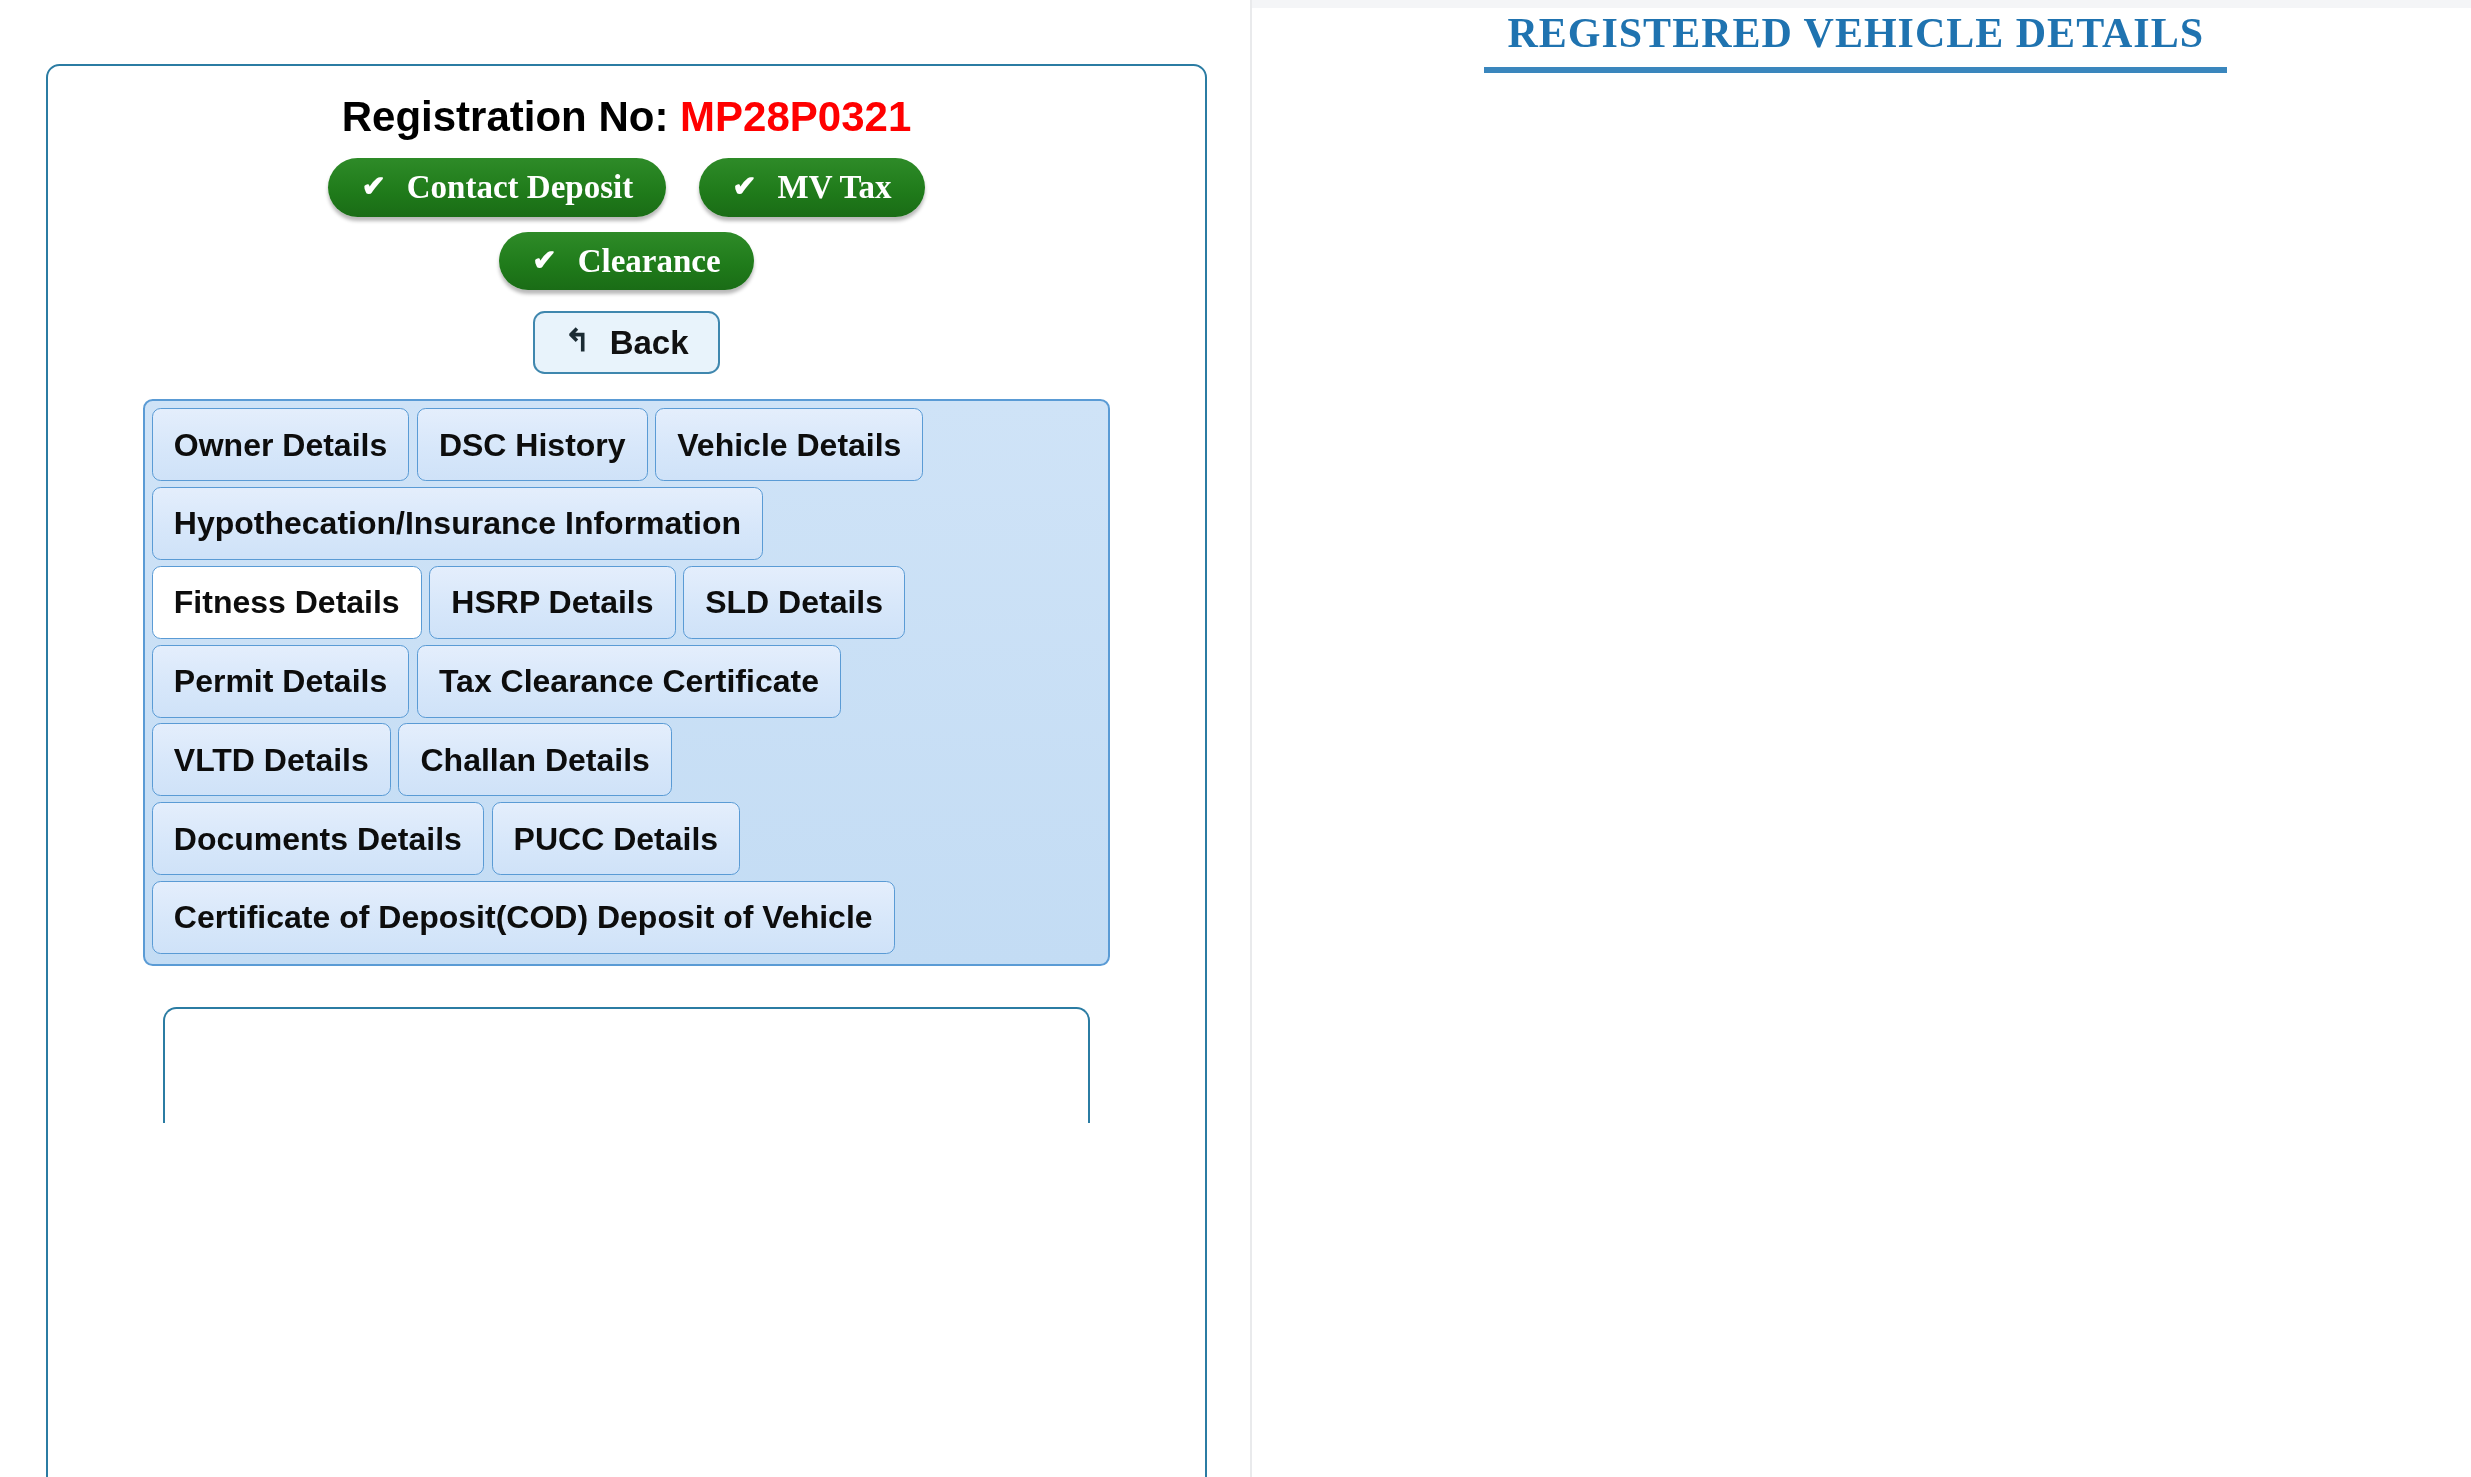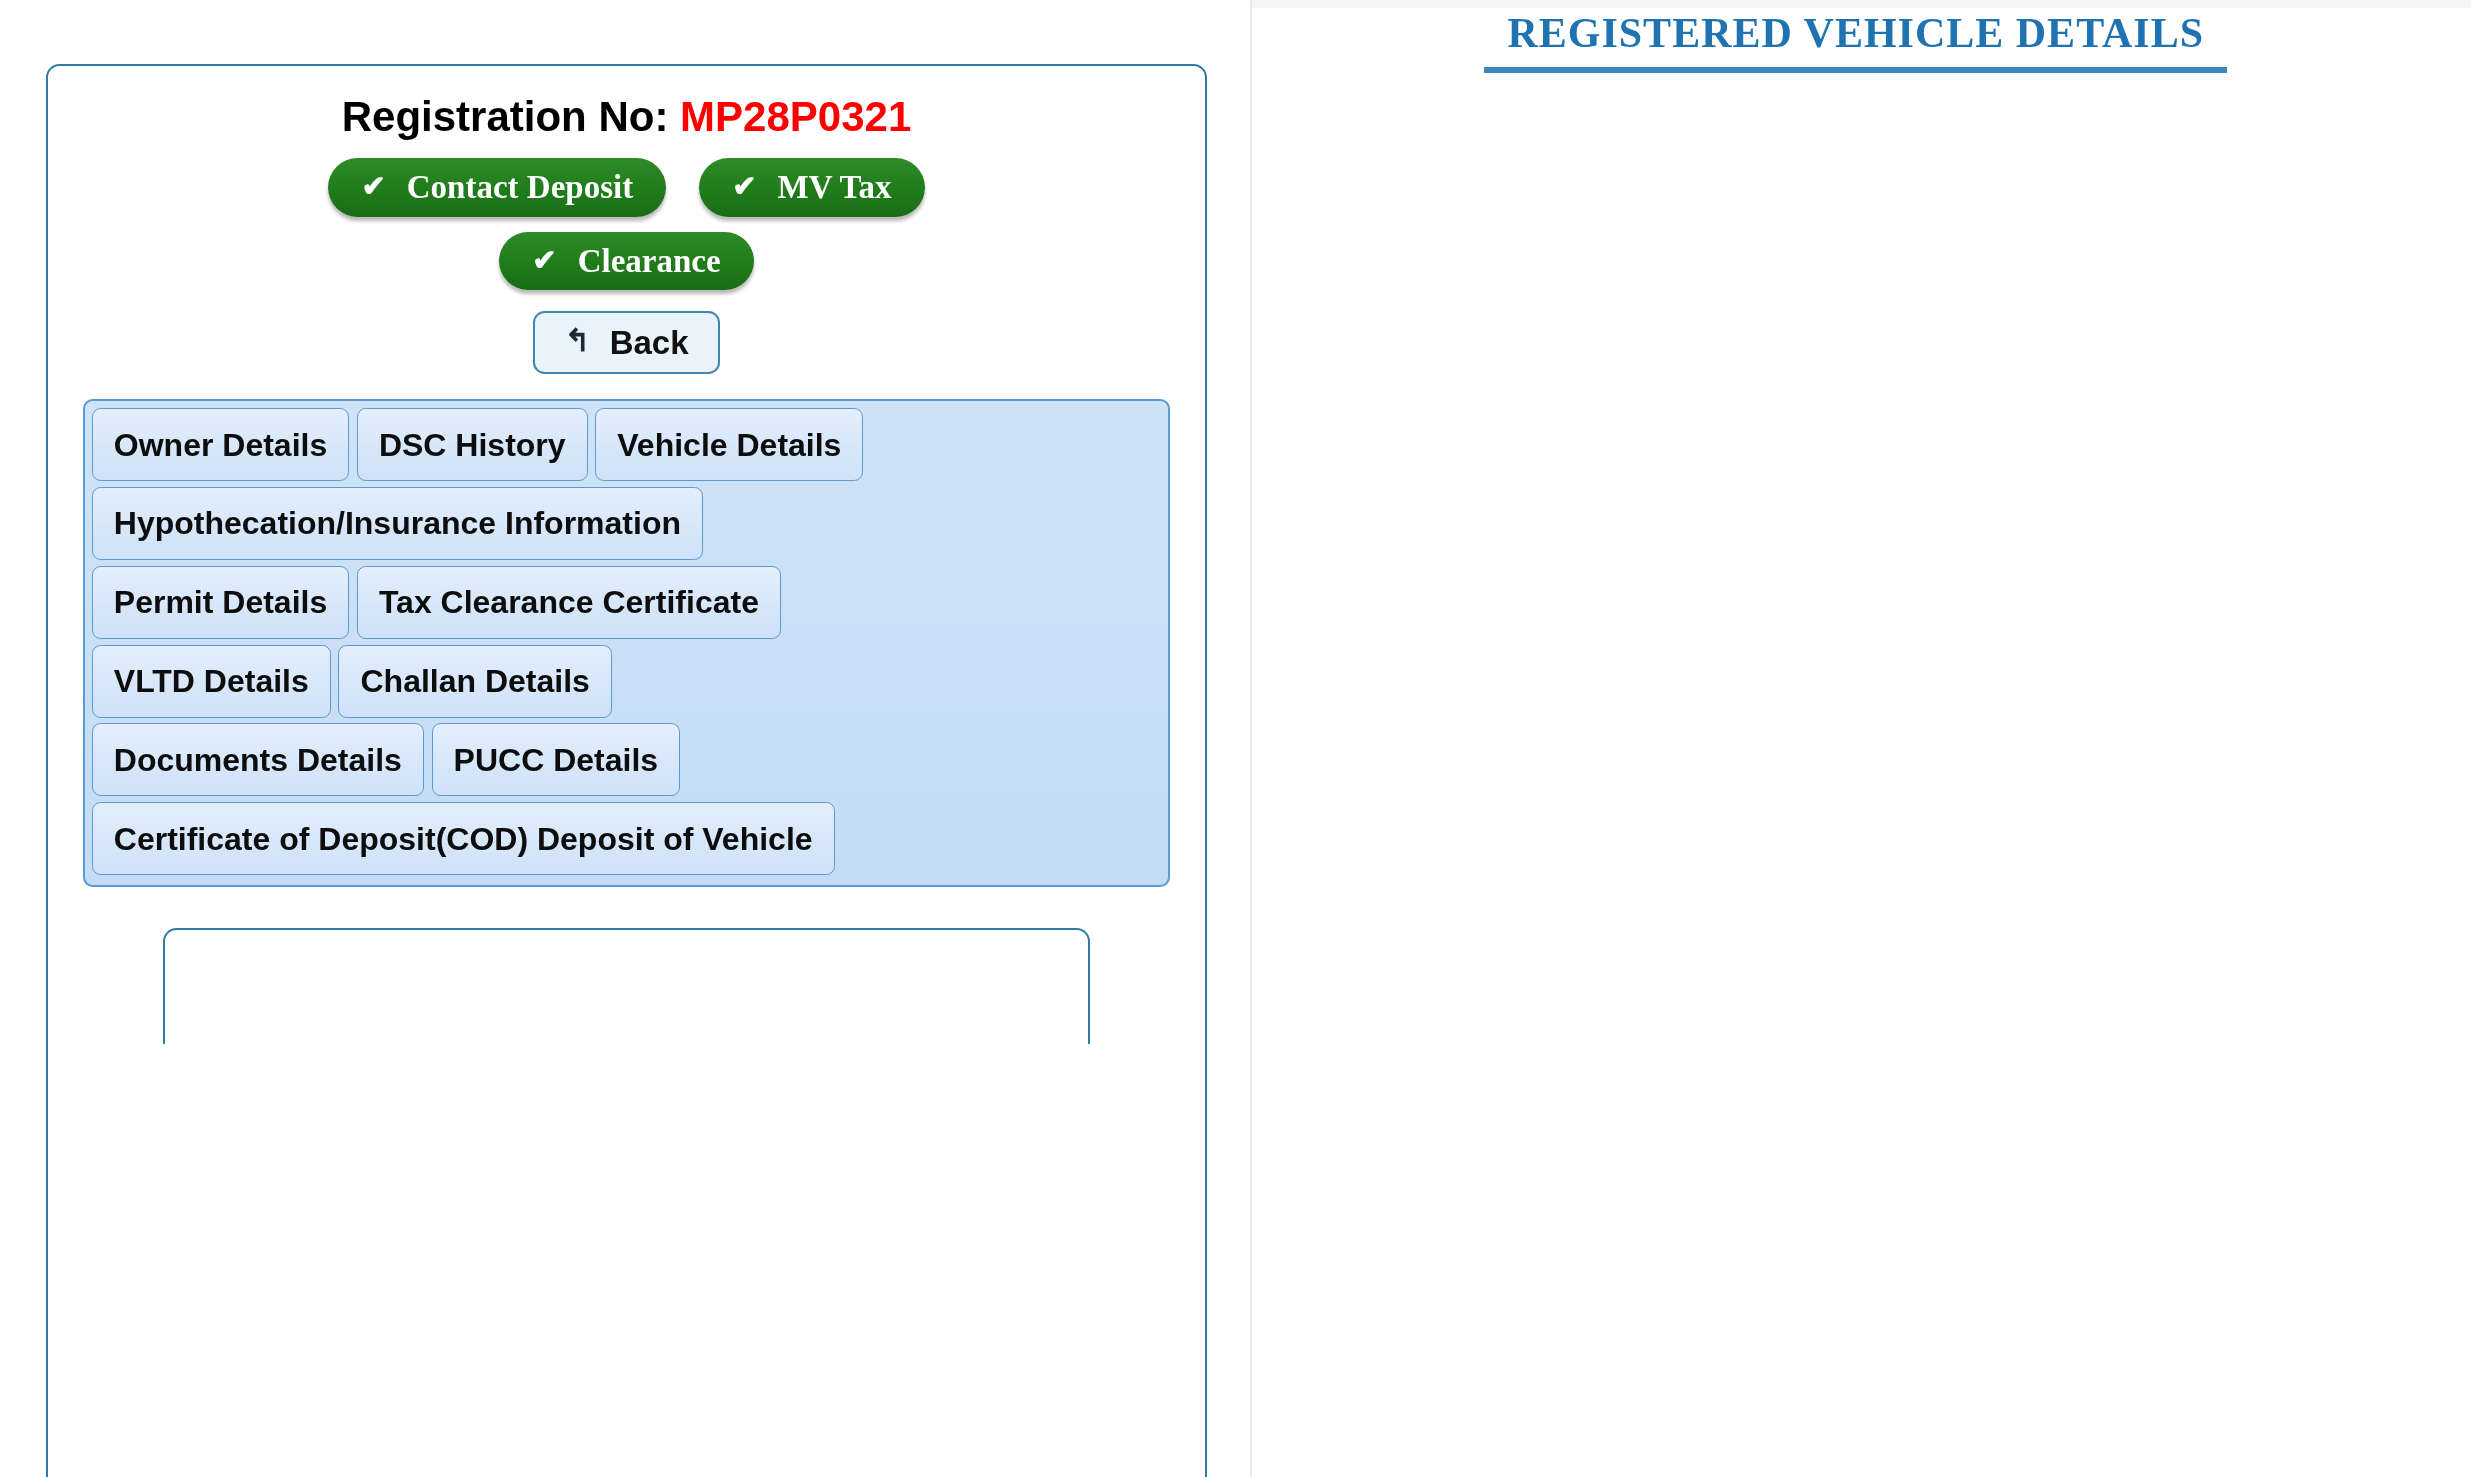--- a/index.html
+++ b/index.html
@@ -137,21 +137,21 @@
 
   
   .tabs-panel {
     margin: 25px auto 0 auto;
     background: linear-gradient(180deg, #cfe3f7 0%, #c3dcf4 100%);
     border: 2.9px solid #5a9bd5;
     border-radius: 9.7px;
     padding: 6.8px 6.8px 9.7px 6.8px;
     box-sizing: border-box;
   }
-  .card-left  .tabs-panel { width: 1087px; }
+  .card-left  .tabs-panel { width: 967px; }
 
   .tab-row {
     display: flex;
     gap: 7.7px;
     margin-bottom: 5.8px;
   }
   .tab-row:last-child { margin-bottom: 0; }
 
   .tab {
     background: linear-gradient(180deg, #e4eefc 0%, #d7e7fa 55%, #cfe2f8 100%);
@@ -231,20 +231,25 @@
       <div class="tabs-panel">
         <div class="tab-row">
           <div class="tab">Owner Details</div>
           <div class="tab">DSC History</div>
           <div class="tab">Vehicle Details</div>
         </div>
         <div class="tab-row">
           <div class="tab">Hypothecation/Insurance Information</div>
         </div>
         <div class="tab-row">
+          <div class="tab active">Fitness Details</div>
+          <div class="tab">HSRP Details</div>
+          <div class="tab">SLD Details</div>
+        </div>
+        <div class="tab-row">
           <div class="tab">Permit Details</div>
           <div class="tab">Tax Clearance Certificate</div>
         </div>
         <div class="tab-row">
           <div class="tab">VLTD Details</div>
           <div class="tab">Challan Details</div>
         </div>
         <div class="tab-row">
           <div class="tab">Documents Details</div>
           <div class="tab">PUCC Details</div>

